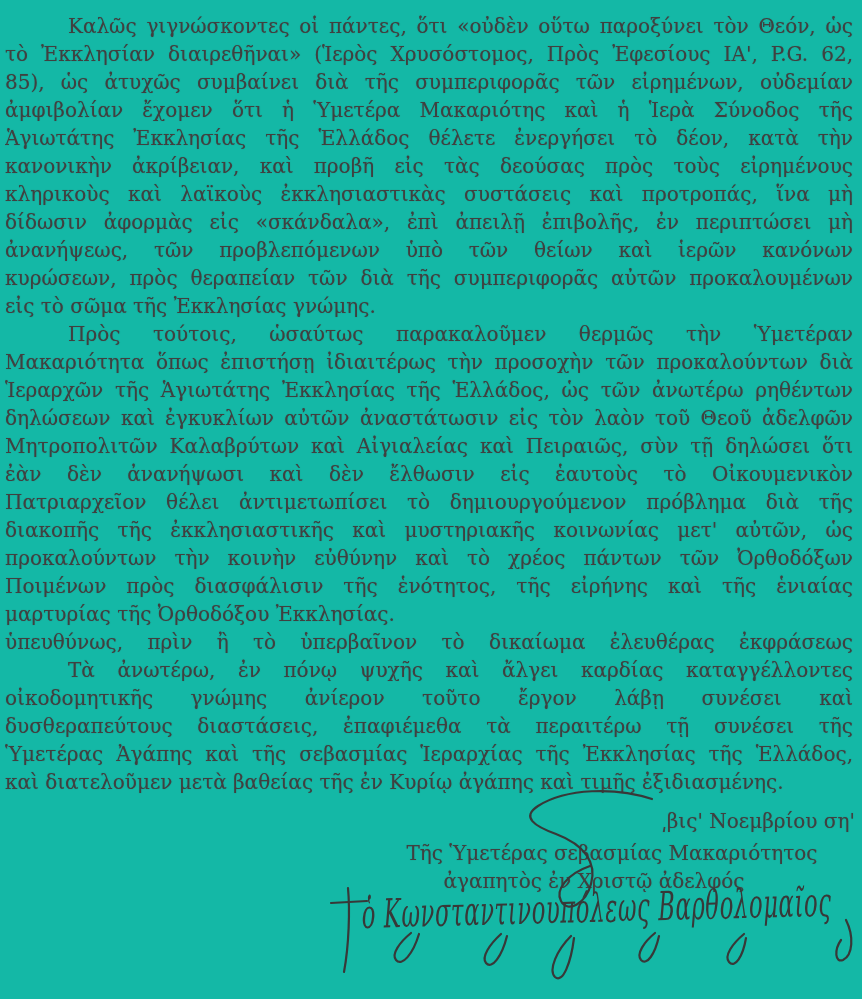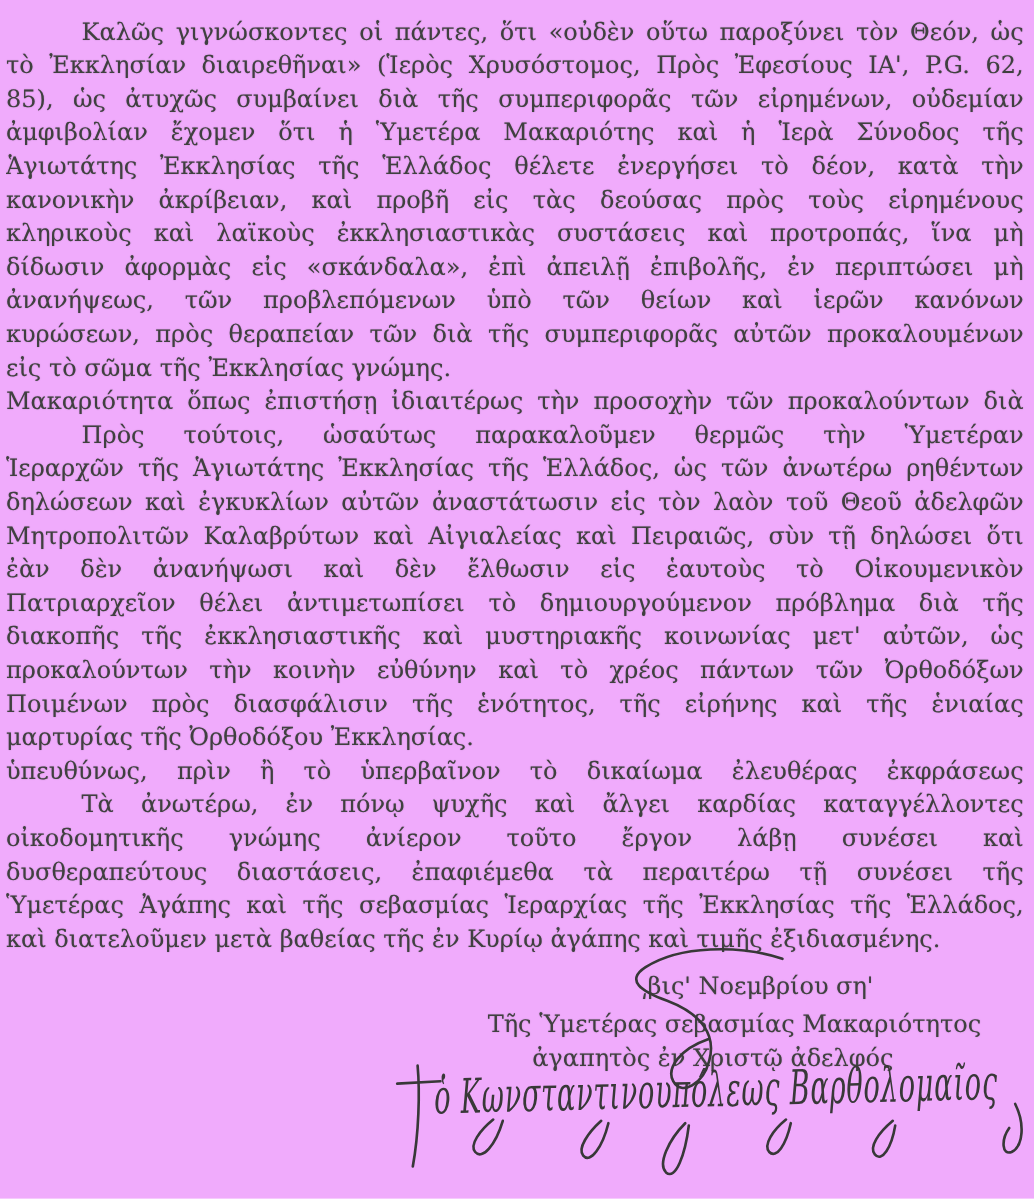--- a/index.html
+++ b/index.html
@@ -1,20 +1,20 @@
 <!DOCTYPE html>
 <html><head>
 <meta charset="utf-8">
 <style>
   html, body { margin:0; padding:0; background:#ffffff; }
   .page {
     position: relative;
     width: 862px;
     height: 999px;
-    background: #f0abfc;
+    background: #14b8a6;
     font-family: "DejaVu Serif", serif;
     color: #404040;
     overflow: hidden;
   }
   .scan { position:absolute; inset:0; filter: blur(0.3px); }
   .body-text {
     position: absolute;
     left: 5px;
     top: 12px;
     width: 848px;
@@ -31,21 +31,21 @@
   }
   .line.first { text-indent: 63px; }
   .line.last { text-align-last: left; }
   .closing-line {
     position: absolute;
     font-size: 20px;
     line-height: 26px;
     text-align: center;
     text-shadow: 0 0 1px rgba(64,64,64,0.45);
   }
-  .date-line     { left: 426px; top: 808px; width: 410px; }
+  .date-line     { left: 445px; top: 808px; width: 410px; text-align: right; }
   .closing-one   { left: 406px; top: 840px; width: 412px; }
   .closing-two   { left: 388px; top: 868px; width: 412px; }
   .sig-svg {
     position: absolute;
     left: 0; top: 0;
     width: 862px; height: 999px;
     pointer-events: none;
   }
   .sig-stroke {
     fill: none;
@@ -73,22 +73,22 @@
         <div class="line">τὸ Ἐκκλησίαν διαιρεθῆναι» (Ἱερὸς Χρυσόστομος, Πρὸς Ἐφεσίους ΙΑ', P.G. 62,</div>
         <div class="line">85), ὡς ἀτυχῶς συμβαίνει διὰ τῆς συμπεριφορᾶς τῶν εἰρημένων, οὐδεμίαν</div>
         <div class="line">ἀμφιβολίαν ἔχομεν ὅτι ἡ Ὑμετέρα Μακαριότης καὶ ἡ Ἱερὰ Σύνοδος τῆς</div>
         <div class="line">Ἁγιωτάτης Ἐκκλησίας τῆς Ἑλλάδος θέλετε ἐνεργήσει τὸ δέον, κατὰ τὴν</div>
         <div class="line">κανονικὴν ἀκρίβειαν, καὶ προβῆ εἰς τὰς δεούσας πρὸς τοὺς εἰρημένους</div>
         <div class="line">κληρικοὺς καὶ λαϊκοὺς ἐκκλησιαστικὰς συστάσεις καὶ προτροπάς, ἵνα μὴ</div>
         <div class="line">δίδωσιν ἀφορμὰς εἰς «σκάνδαλα», ἐπὶ ἀπειλῇ ἐπιβολῆς, ἐν περιπτώσει μὴ</div>
         <div class="line">ἀνανήψεως, τῶν προβλεπόμενων ὑπὸ τῶν θείων καὶ ἱερῶν κανόνων</div>
         <div class="line">κυρώσεων, πρὸς θεραπείαν τῶν διὰ τῆς συμπεριφορᾶς αὐτῶν προκαλουμένων</div>
         <div class="line last">εἰς τὸ σῶμα τῆς Ἐκκλησίας γνώμης.</div>
+        <div class="line first">Πρὸς τούτοις, ὡσαύτως παρακαλοῦμεν θερμῶς τὴν Ὑμετέραν</div>
         <div class="line">Μακαριότητα ὅπως ἐπιστήσῃ ἰδιαιτέρως τὴν προσοχὴν τῶν προκαλούντων διὰ</div>
-        <div class="line first">Πρὸς τούτοις, ὡσαύτως παρακαλοῦμεν θερμῶς τὴν Ὑμετέραν</div>
         <div class="line">Ἱεραρχῶν τῆς Ἁγιωτάτης Ἐκκλησίας τῆς Ἑλλάδος, ὡς τῶν ἀνωτέρω ρηθέντων</div>
         <div class="line">δηλώσεων καὶ ἐγκυκλίων αὐτῶν ἀναστάτωσιν εἰς τὸν λαὸν τοῦ Θεοῦ ἀδελφῶν</div>
         <div class="line">Μητροπολιτῶν Καλαβρύτων καὶ Αἰγιαλείας καὶ Πειραιῶς, σὺν τῇ δηλώσει ὅτι</div>
         <div class="line">ἐὰν δὲν ἀνανήψωσι καὶ δὲν ἔλθωσιν εἰς ἑαυτοὺς τὸ Οἰκουμενικὸν</div>
         <div class="line">Πατριαρχεῖον θέλει ἀντιμετωπίσει τὸ δημιουργούμενον πρόβλημα διὰ τῆς</div>
         <div class="line">διακοπῆς τῆς ἐκκλησιαστικῆς καὶ μυστηριακῆς κοινωνίας μετ' αὐτῶν, ὡς</div>
         <div class="line">προκαλούντων τὴν κοινὴν εὐθύνην καὶ τὸ χρέος πάντων τῶν Ὀρθοδόξων</div>
         <div class="line">Ποιμένων πρὸς διασφάλισιν τῆς ἑνότητος, τῆς εἰρήνης καὶ τῆς ἑνιαίας</div>
         <div class="line last">μαρτυρίας τῆς Ὀρθοδόξου Ἐκκλησίας.</div>
         <div class="line">ὑπευθύνως, πρὶν ἢ τὸ ὑπερβαῖνον τὸ δικαίωμα ἐλευθέρας ἐκφράσεως</div>

